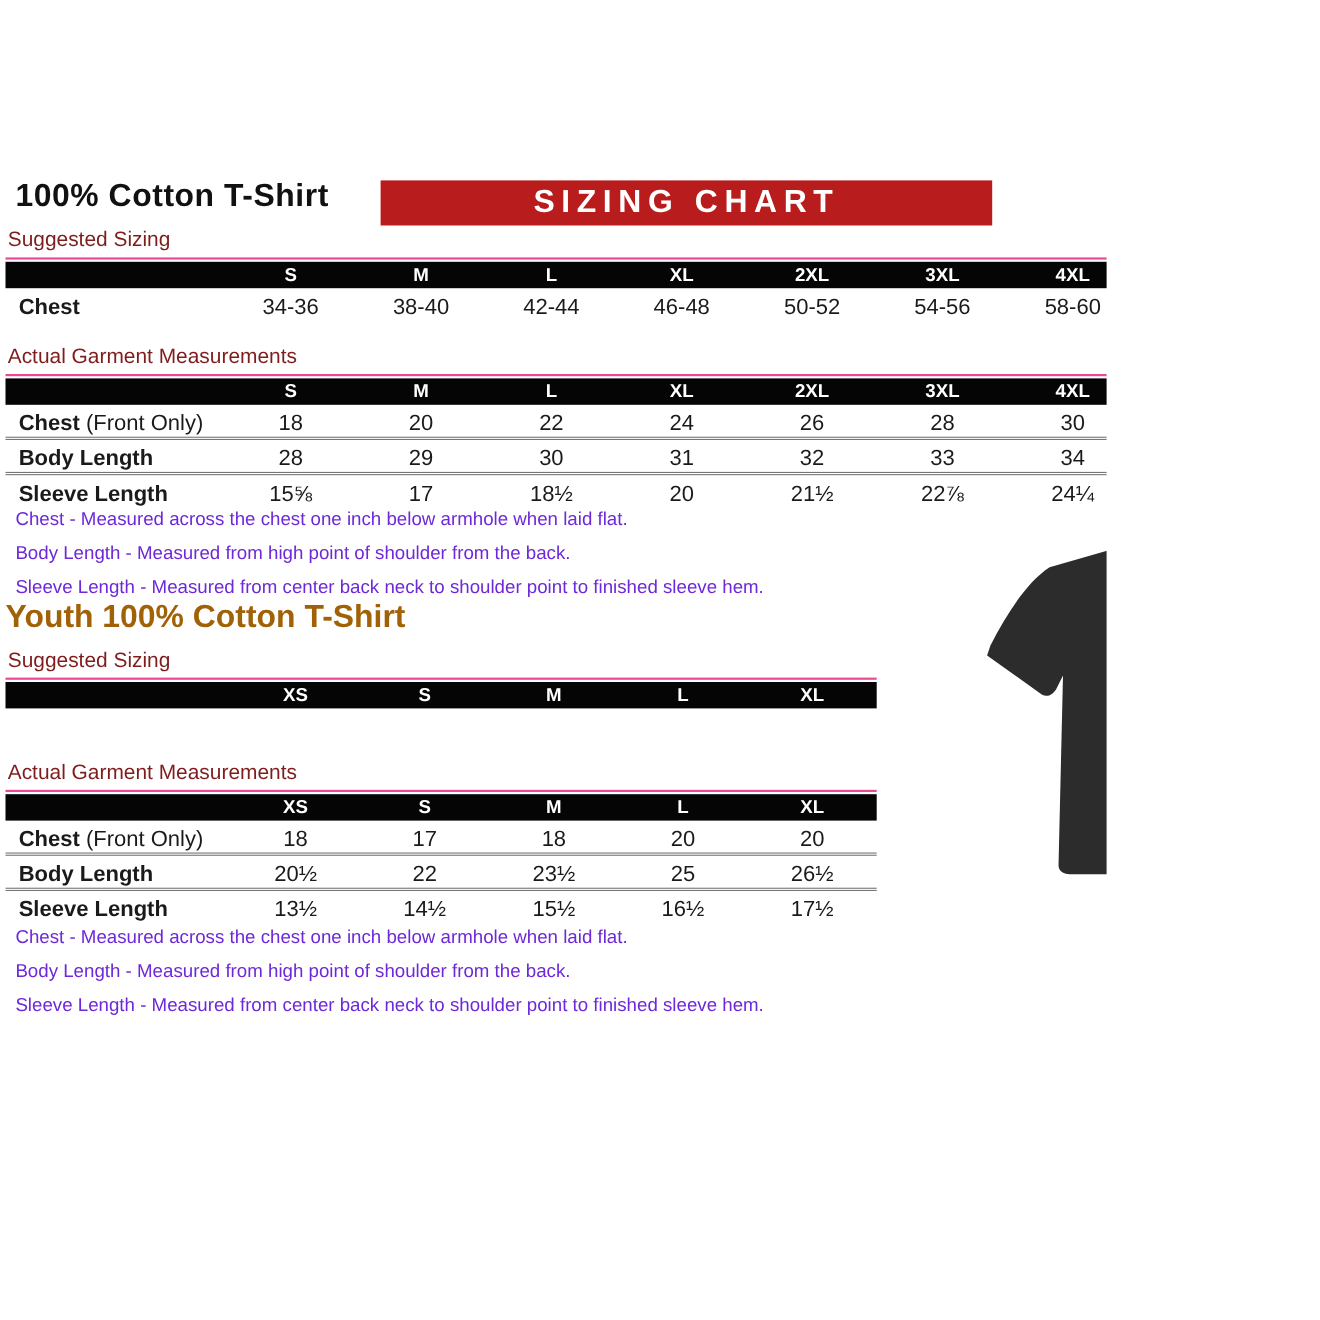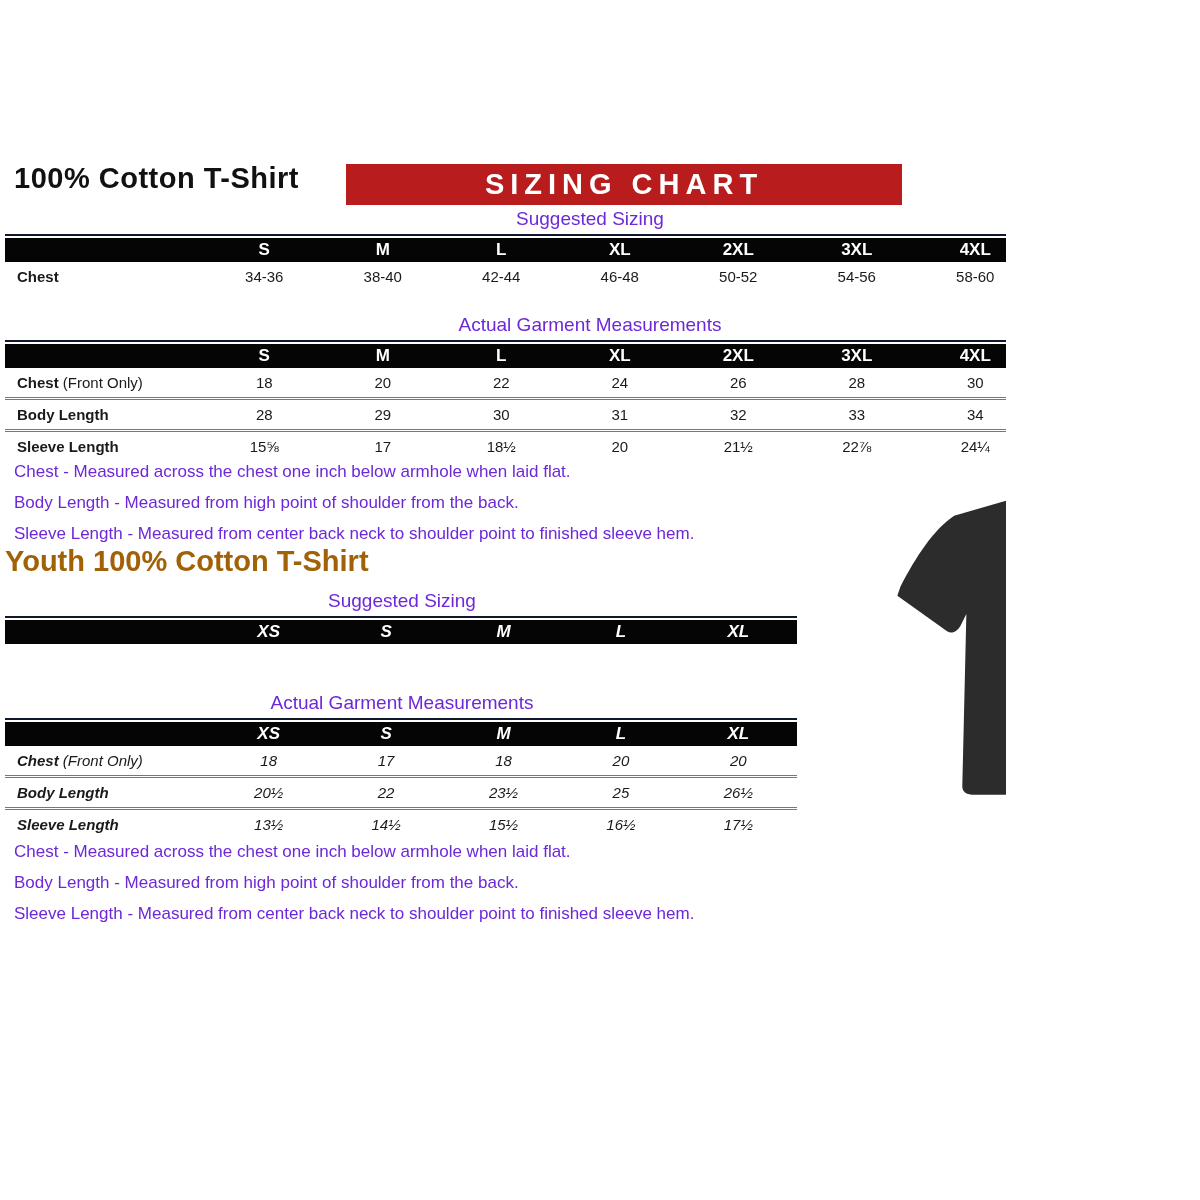--- a/index.html
+++ b/index.html
@@ -11,32 +11,32 @@
   .youth-title{position:absolute;left:5px;top:545px;margin:0;font-size:29px;font-weight:bold;color:#a16207;}
 
   .banner{position:absolute;left:346px;top:164px;width:556px;height:41px;background:#b91c1c;
           display:flex;align-items:center;justify-content:center;}
   .banner span{color:#fff;font-size:29px;font-weight:bold;letter-spacing:6px;}
 
   .tbl{position:absolute;left:5px;}
   .tbl.adult{width:1168px;}
   .tbl.youth{width:792px;}
 
-  .sec-label{font-size:19px;color:#6d28d9;padding:0 0 4px 2px;border-bottom:2px solid #0f172a;text-align:center;}
+  .sec-label{font-size:19px;color:#7f1d1d;padding:0 0 4px 2px;border-bottom:2px solid #ec4899;}
 
   .hdr-row{display:flex;align-items:center;background:#050505;height:24px;margin-top:2px;}
   .hdr-row .col{color:#fff;font-weight:bold;font-size:17px;}
 
-  .data-row{display:flex;align-items:center;height:29px;font-size:15px;}
+  .data-row{display:flex;align-items:flex-end;height:29px;font-size:20px;}
   .data-row.sep{border-top:3px double #777;}
 
   .adult .lbl-spacer,.adult .lbl{width:200px;flex:0 0 200px;}
   .youth .lbl-spacer,.youth .lbl{width:205px;flex:0 0 205px;}
   .adult .hdr-row,.adult .data-row{padding-right:20px;}
-  .youth .hdr-row,.youth .data-row{font-style:italic;}
+  .youth .hdr-row,.youth .data-row{}
 
   .lbl{padding-left:12px;box-sizing:border-box;white-space:nowrap;}
   .lbl .b{font-weight:bold;}
   .lbl .suffix{font-weight:normal;}
   .col{flex:1;text-align:center;white-space:nowrap;}
 
   .notes{position:absolute;left:14px;font-size:17px;color:#6d28d9;}
   .notes div{margin-bottom:11px;white-space:nowrap;}
 
   .tshirt-wrap{position:absolute;left:893px;top:468px;width:305px;height:345px;}

